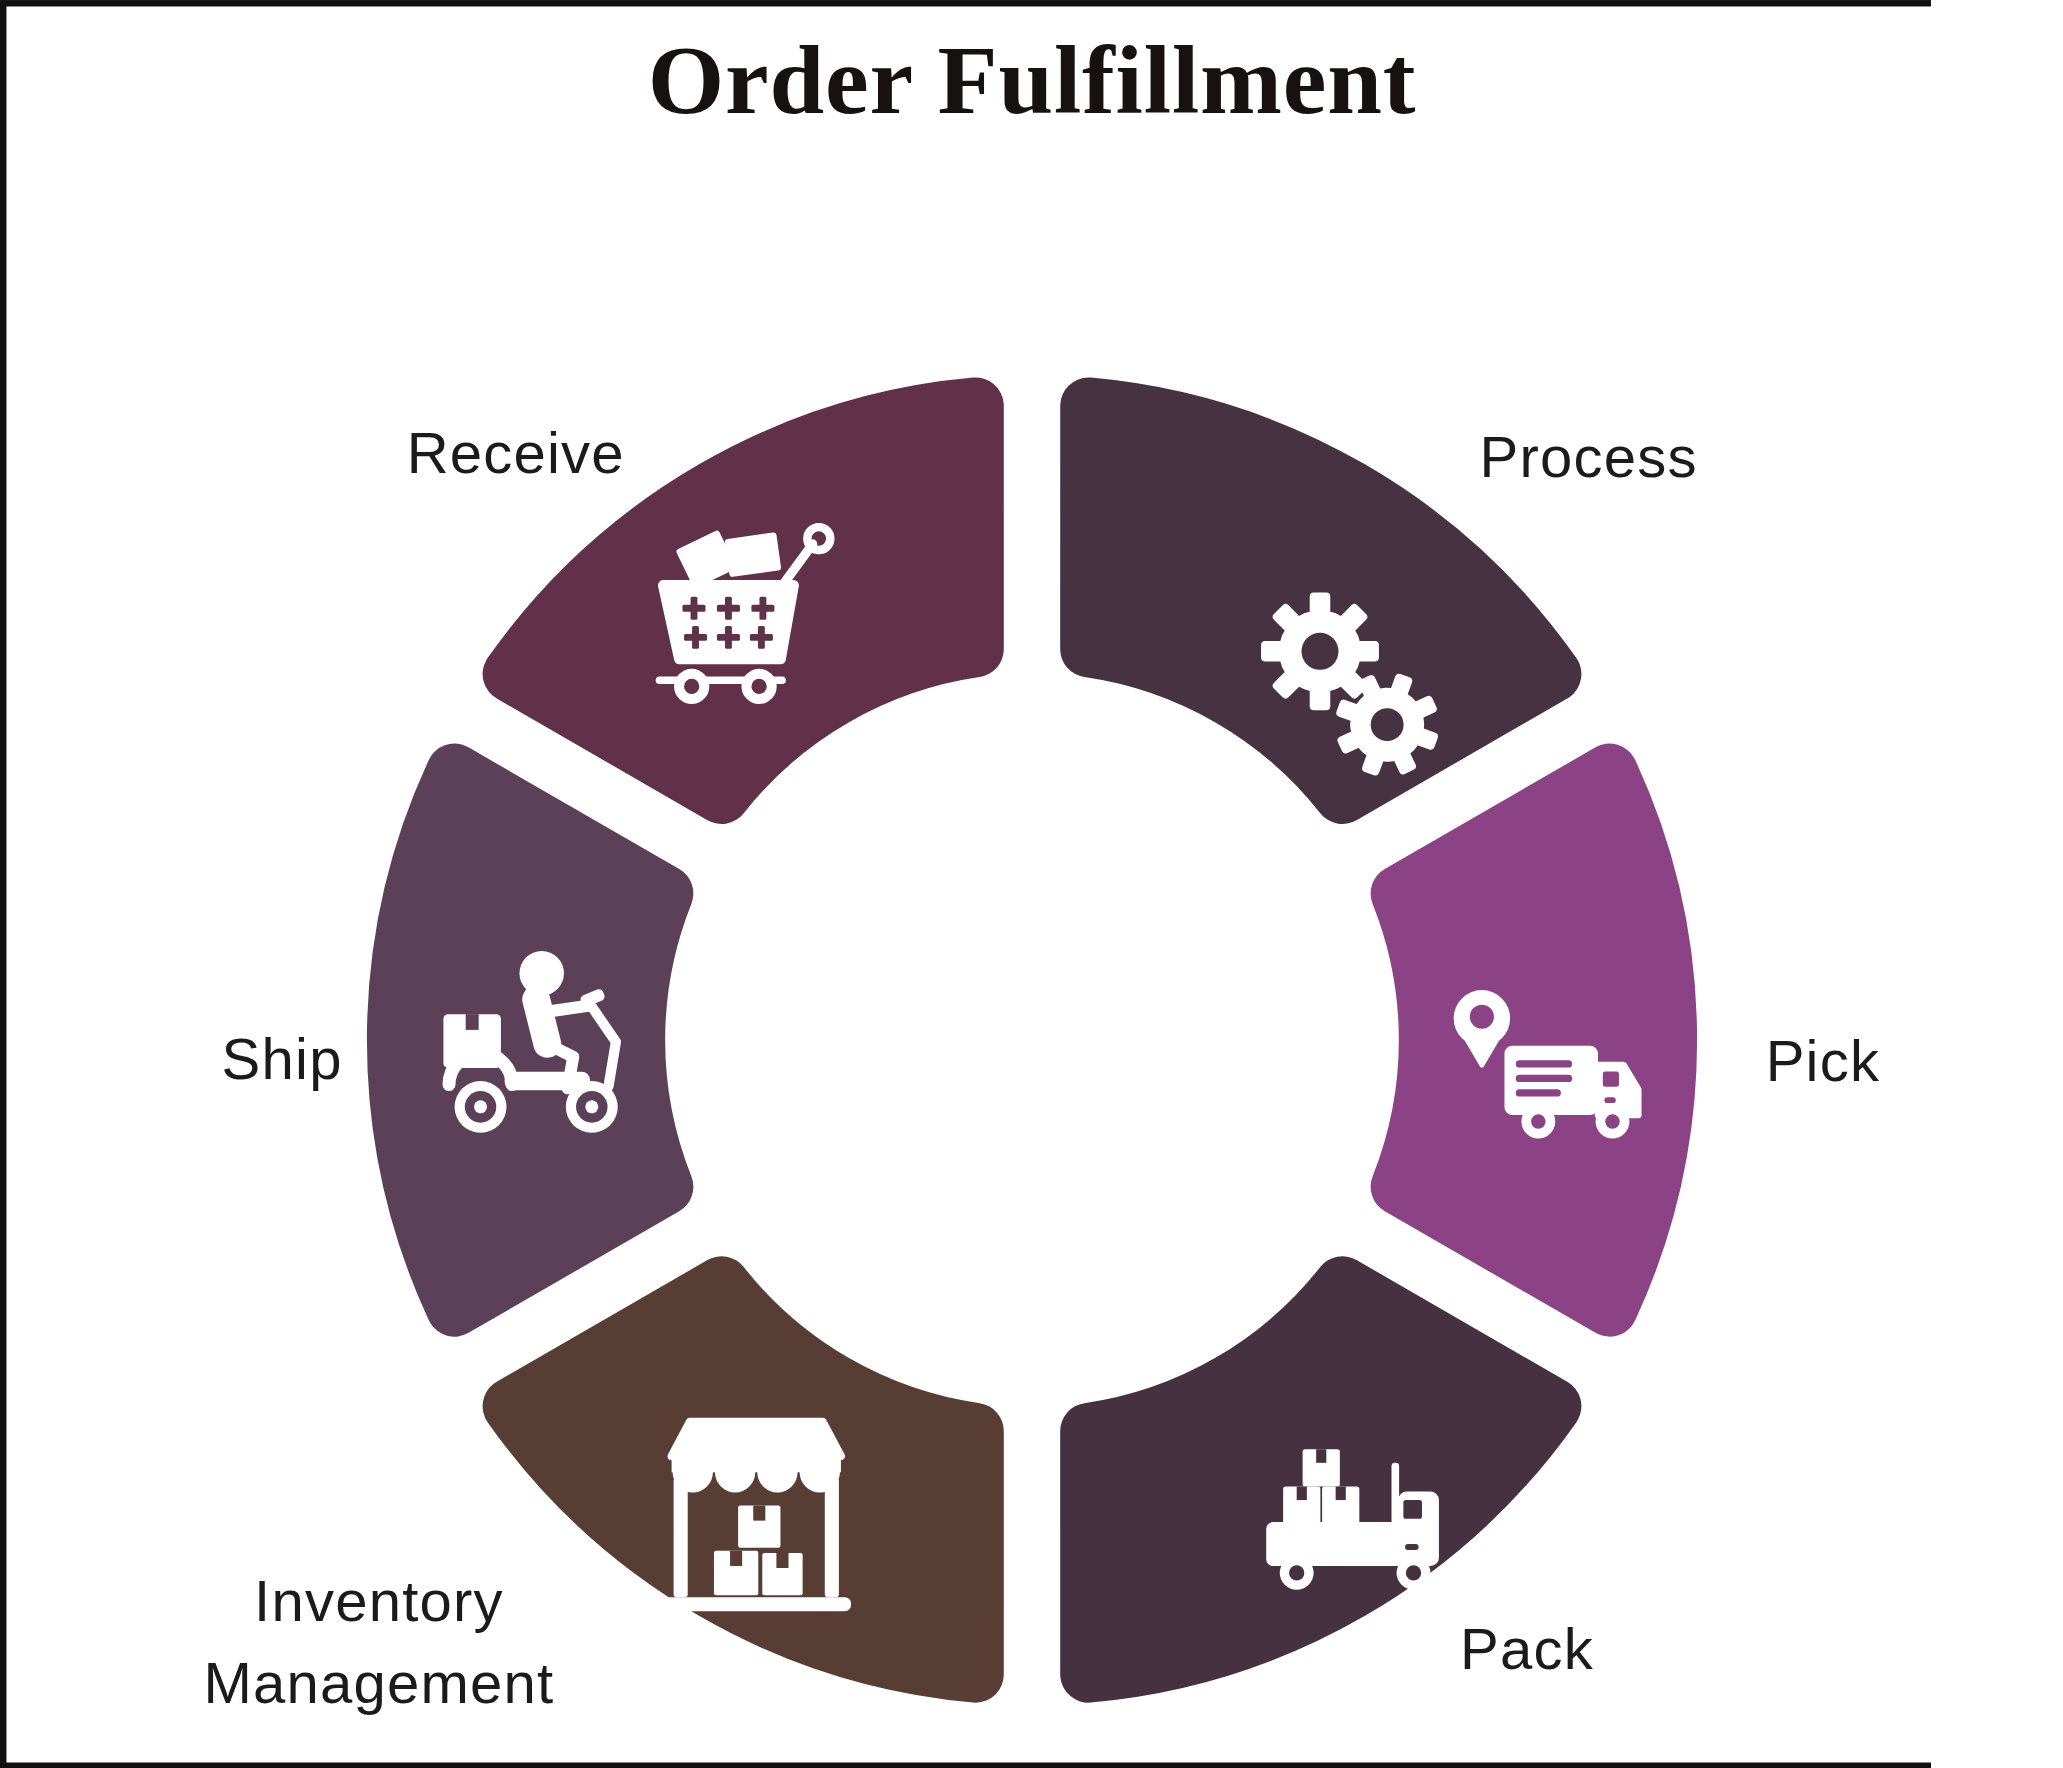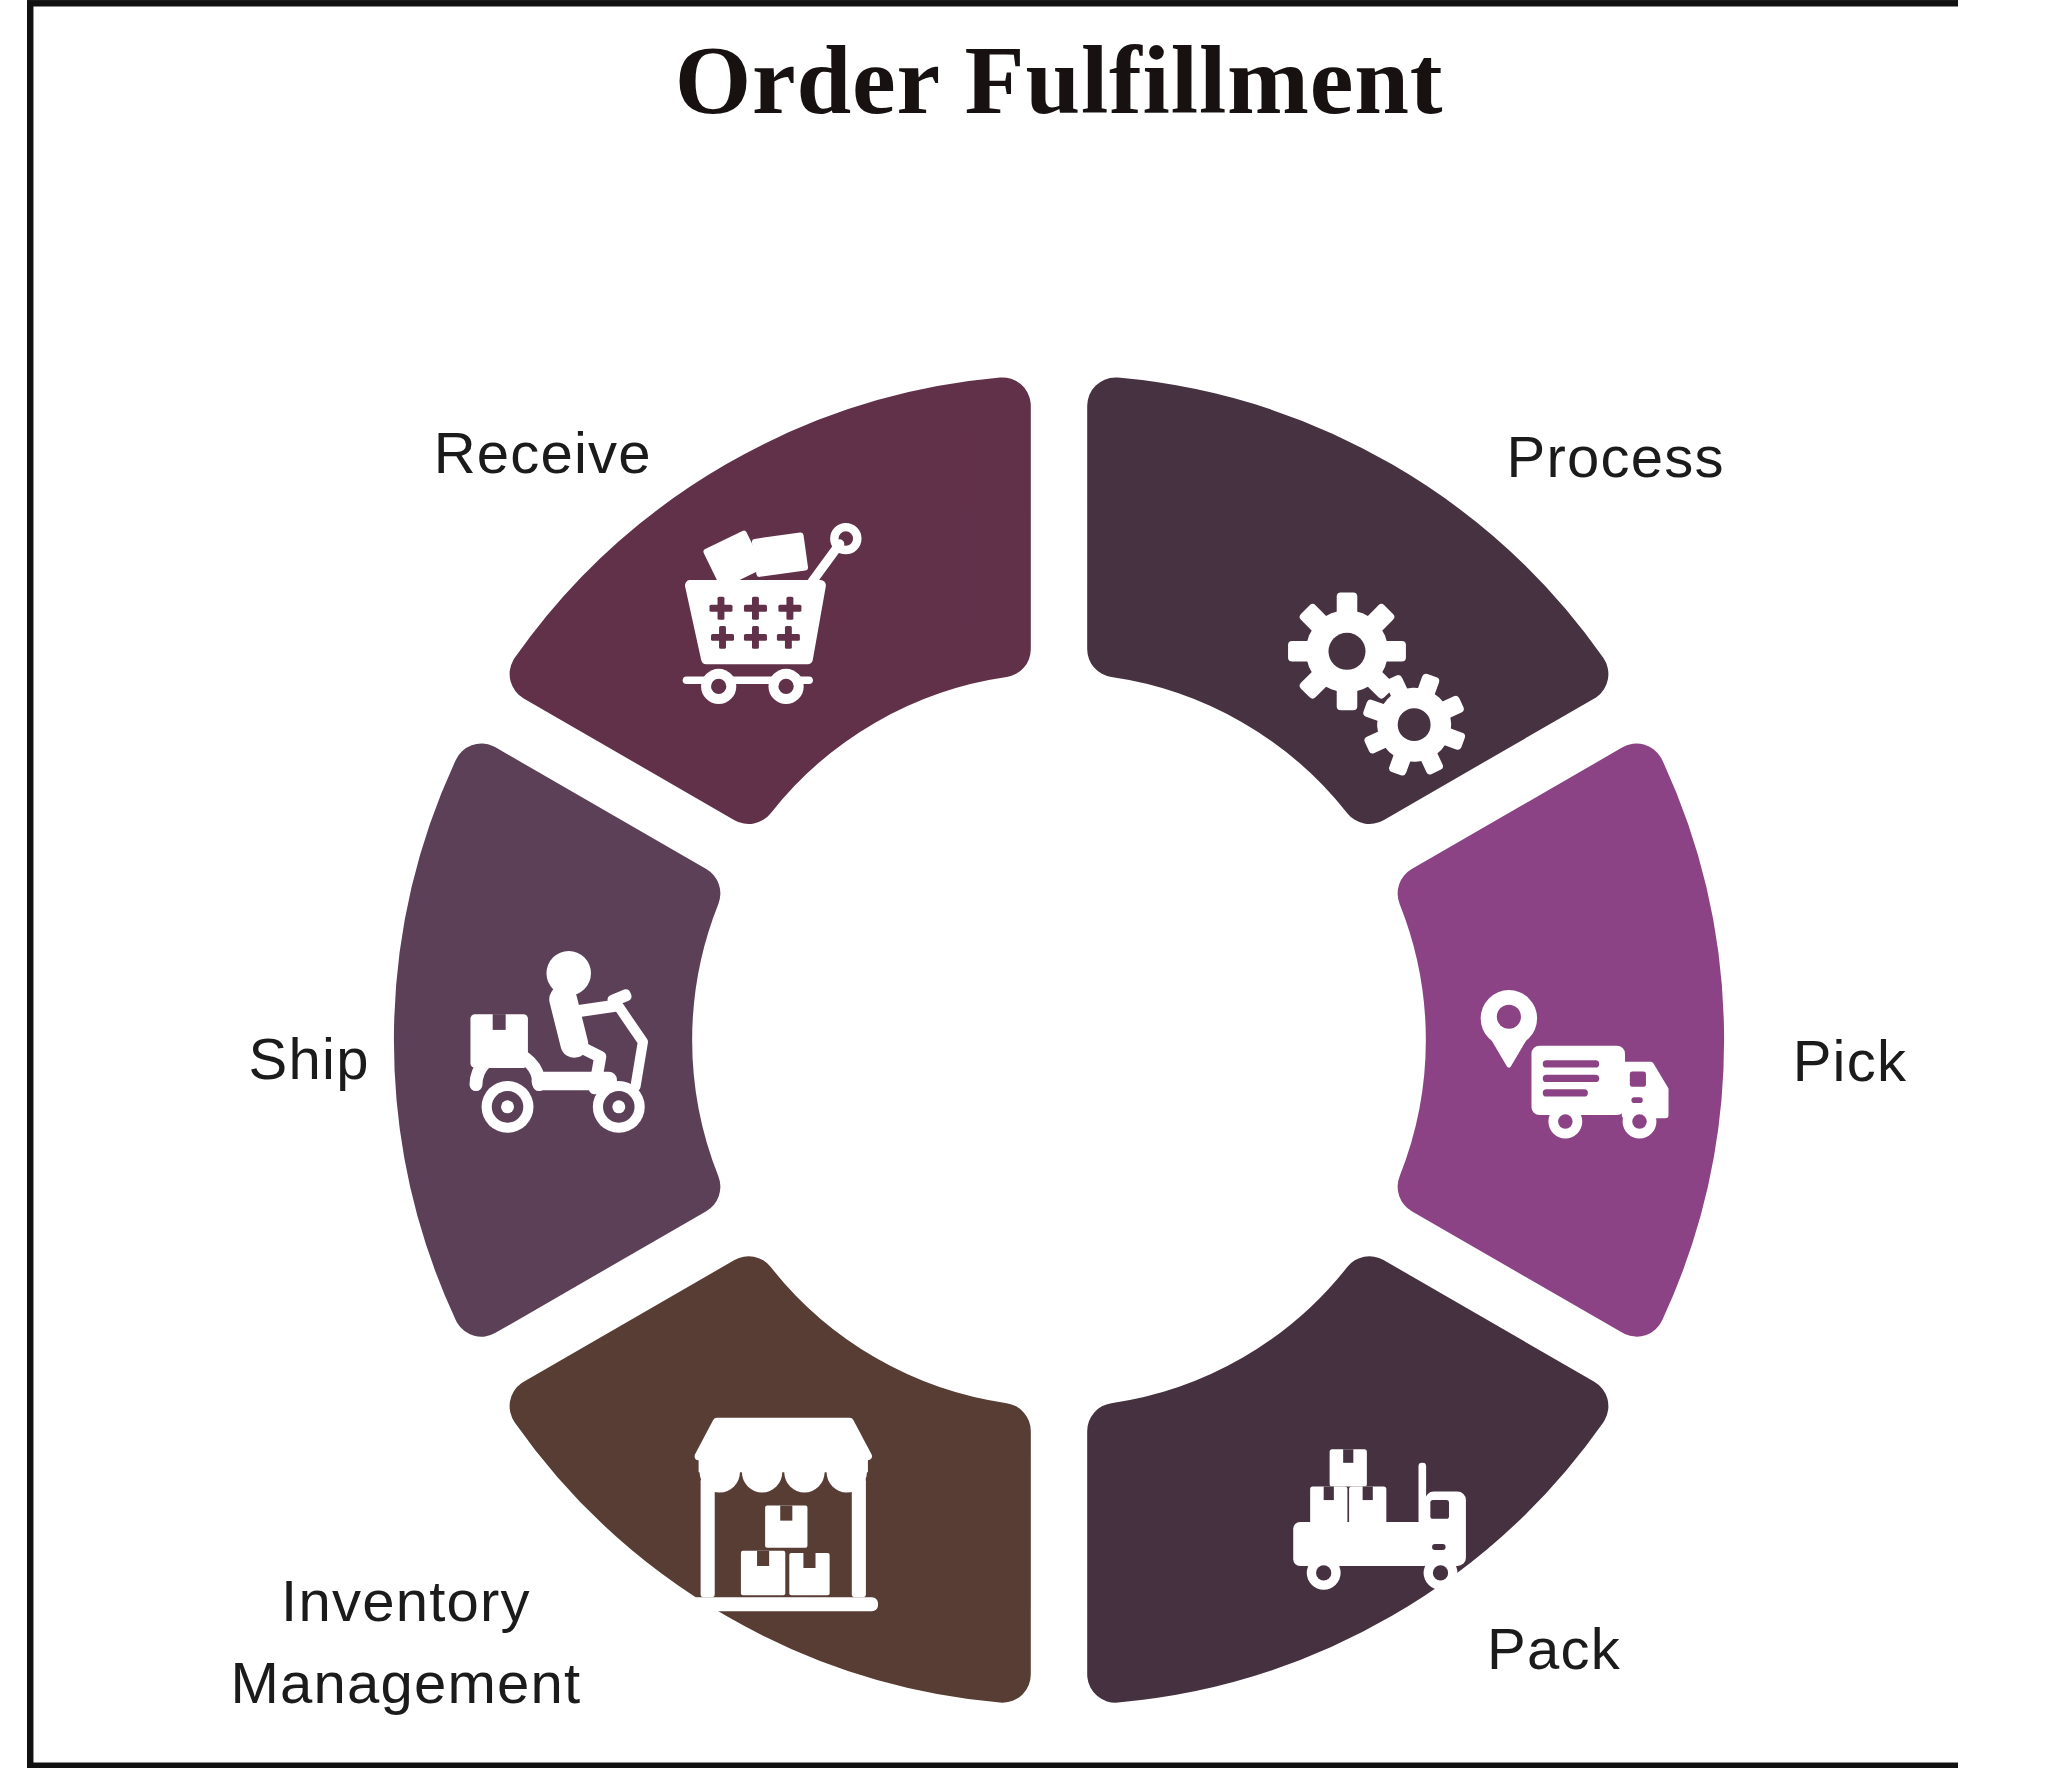--- a/index.html
+++ b/index.html
@@ -1,16 +1,16 @@
 <!DOCTYPE html>
 <html style="font-size:13px"><head>
 <meta charset="utf-8">
 <style>
   html,body{margin:0;padding:0;background:#ffffff;}
-  .canvas{position:relative;width:1931px;height:1769px;background:#ffffff;overflow:hidden;padding-left:27px;}
+  .canvas{position:relative;width:1931px;height:1769px;background:#ffffff;overflow:hidden;}
   svg{display:block;}
   .blob{stroke-width:70;stroke-linejoin:round;stroke-linecap:round;}
   .ttl{font-family:"Liberation Serif",serif;font-weight:700;font-size:122px;fill:#171111;letter-spacing:1px;}
   .lbl{font-family:"Liberation Sans",sans-serif;font-size:72px;fill:#1b1b1b;letter-spacing:1.5px;}
   .wstroke{stroke:#ffffff;fill:none;}
 </style>
 </head>
 <body>
 
 <div class="canvas">

